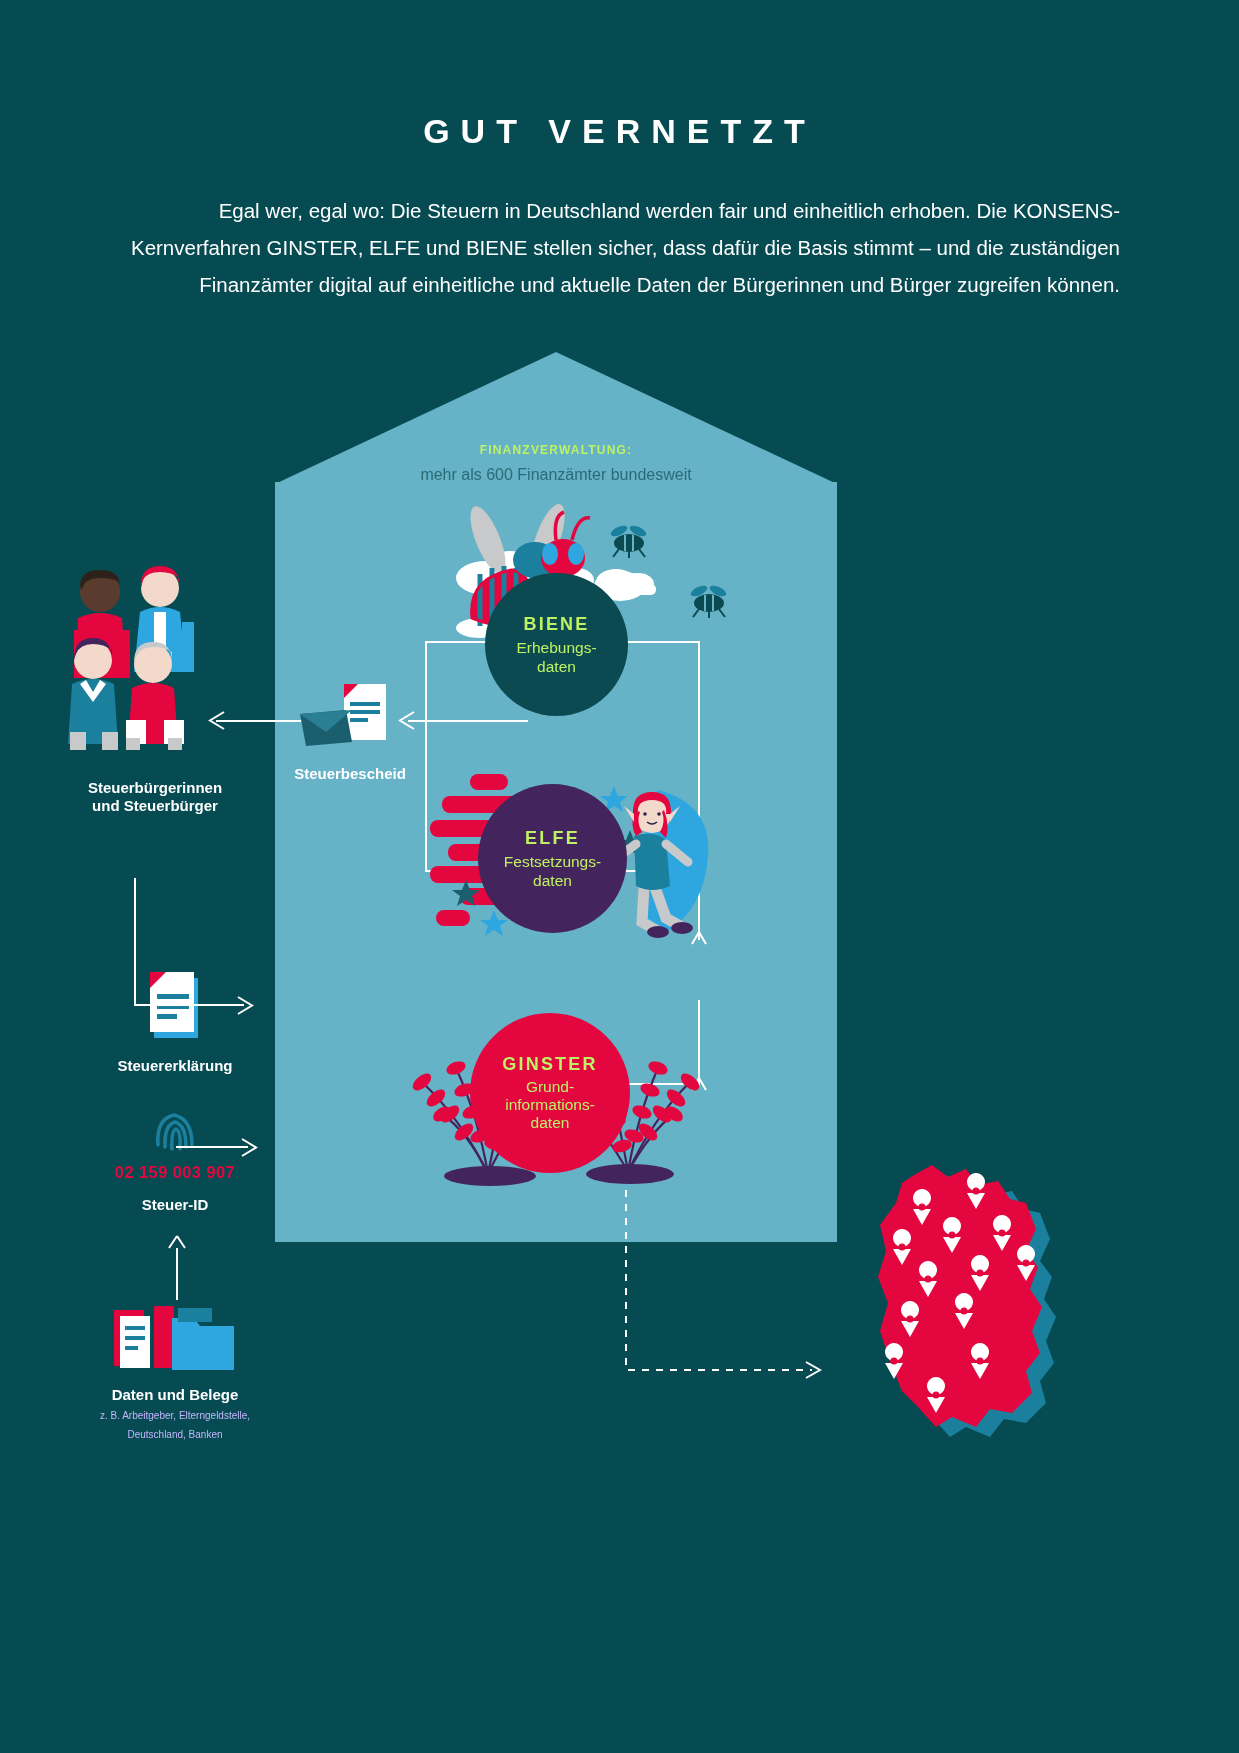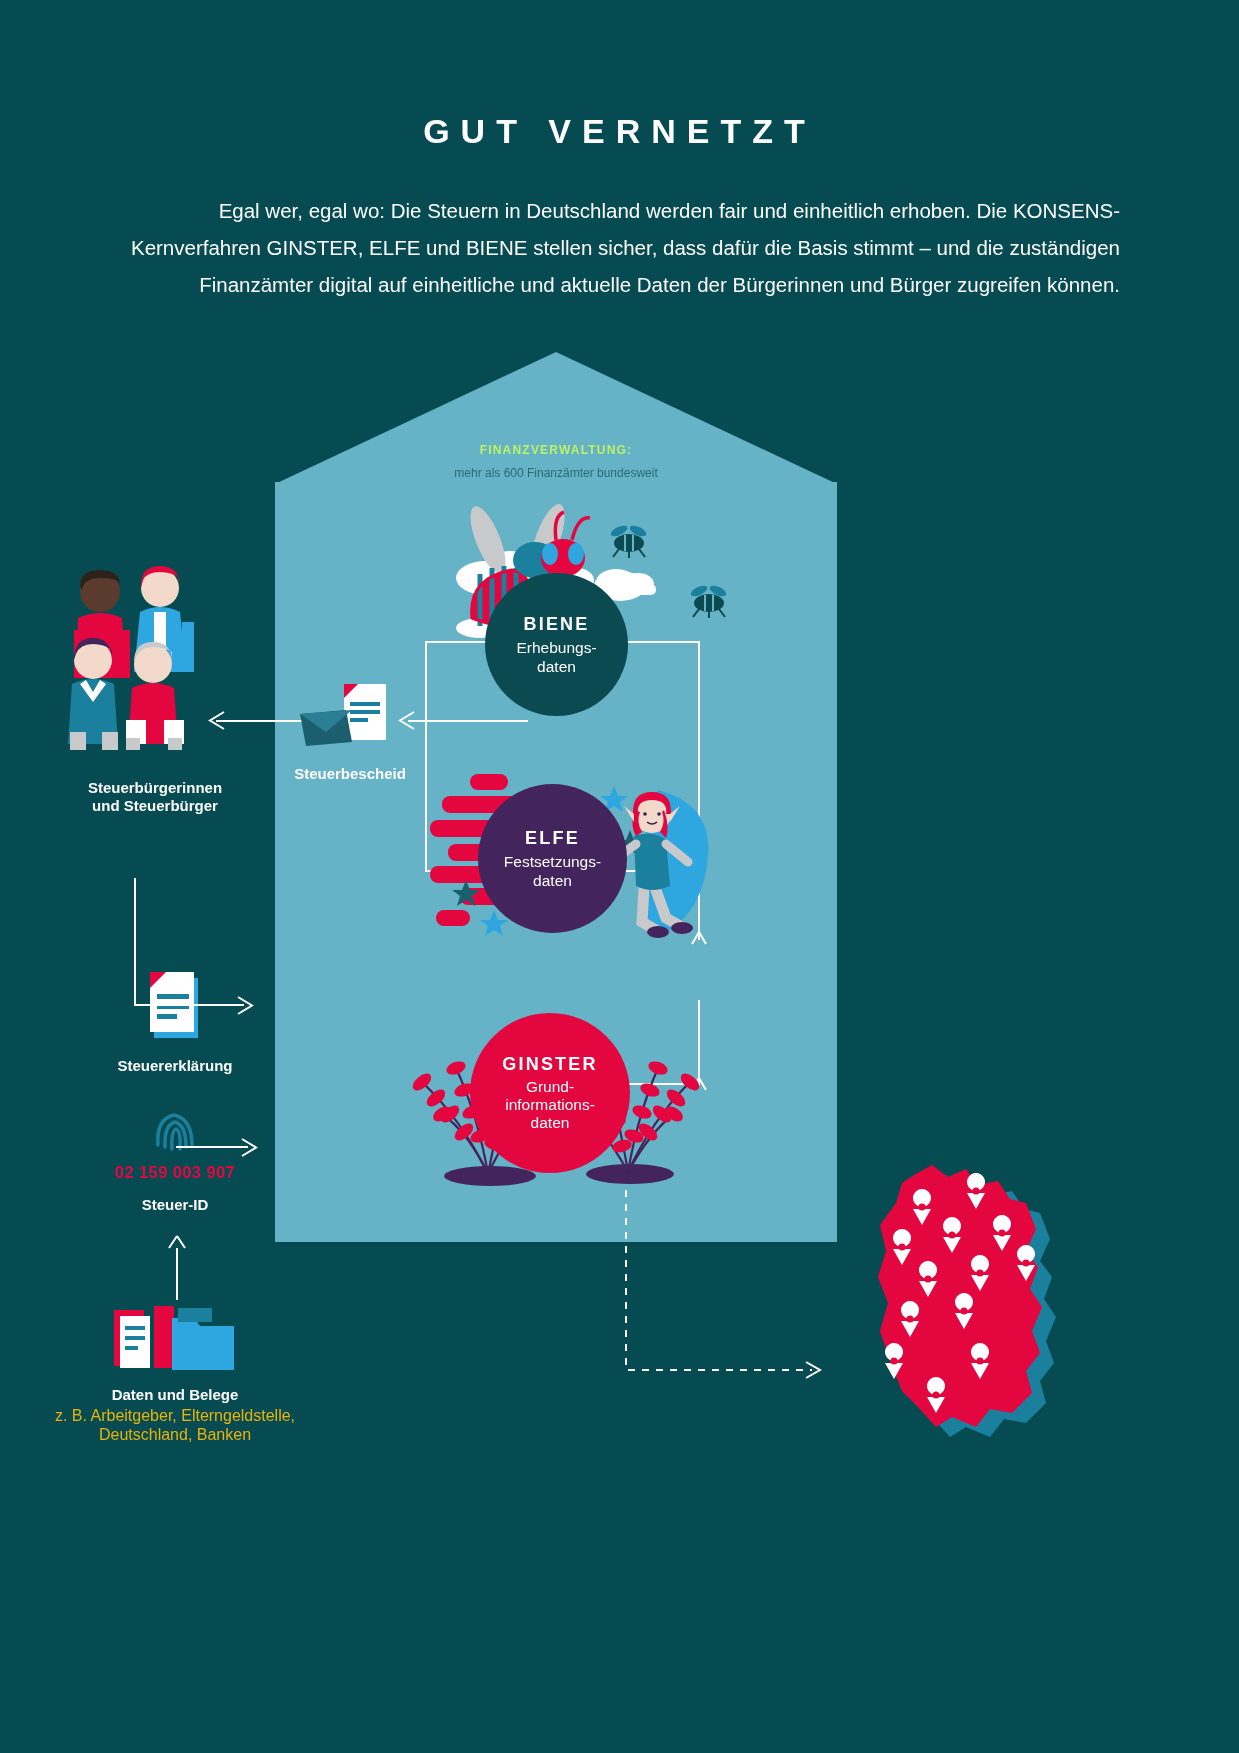--- a/index.html
+++ b/index.html
@@ -33,29 +33,29 @@
     clip-path: polygon(50% 0%, 100% 100%, 0% 100%);
   }
   .house-title {
     position: absolute; left: 275px; top: 443px; width: 562px;
     text-align: center; color: #bef264;
     font-size: 12px; font-weight: bold; letter-spacing: 1.2px;
   }
   .house-sub {
     position: absolute; left: 275px; top: 466px; width: 562px;
     text-align: center; color: #2b6b77;
-    font-size: 12px; font-weight: 400;
+    font-size: 16px; font-weight: 400;
   }
 
   
   .circ {
     position: absolute; border-radius: 50%;
     display: flex; flex-direction: column;
     align-items: center; justify-content: center;
-    color: #ffffff; text-align: left;
+    color: #bef264; text-align: left;
   }
   .circ .nm { font-size: 18px; font-weight: bold; letter-spacing: 2.2px; margin-bottom: 3px; }
   .circ .ds { font-size: 15.5px; line-height: 19px; font-weight: 400; }
 
   #biene-circle { left: 485px; top: 573px; width: 143px; height: 143px; background: #0c4a52; z-index: 6; }
   #elfe-circle  { left: 478px; top: 784px; width: 149px; height: 149px; background: #44245c; z-index: 6; }
   #ginster-circle { left: 470px; top: 1013px; width: 160px; height: 160px; background: #e3063f; z-index: 6; }
   #ginster-circle .ds { line-height: 18px; }
 
   
@@ -68,21 +68,21 @@
   #ln-low-v   { left: 698px; top: 1000px; width: 2px; height: 85px; z-index: 3; }
   #ln-bes-h   { left: 408px; top: 720px; width: 120px; height: 2px; z-index: 3; }
 
   
   .lbl-bold {
     position: absolute; text-align: center;
     color: #ffffff; font-size: 15px; font-weight: bold; line-height: 20px;
   }
   .lbl-reg {
     position: absolute; text-align: center;
-    color: #eab308; font-size: 16px; font-weight: 400; line-height: 19px;
+    color: #c4b5fd; font-size: 10px; font-weight: 400; line-height: 19px;
   }
   #steuerid-num {
     position: absolute; left: 60px; top: 1163px; width: 230px;
     text-align: center; color: #e3063f; font-size: 16.5px; font-weight: bold;
     letter-spacing: 0.4px;
   }
 
   
   #map-caption {
     position: absolute; left: 610px; top: 1383px; width: 260px;

